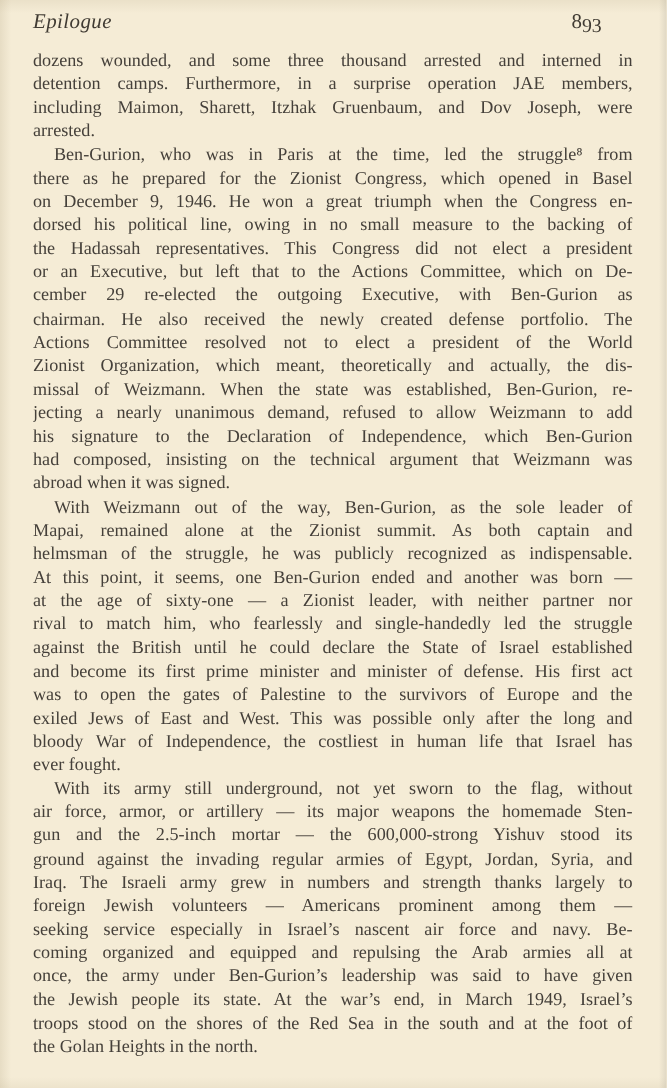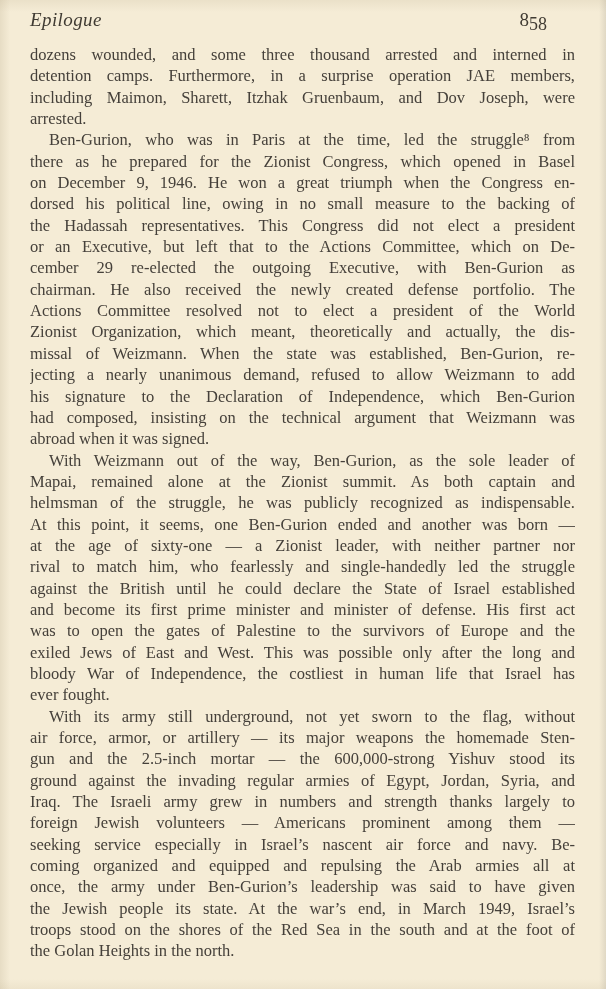--- a/index.html
+++ b/index.html
@@ -71,21 +71,21 @@
   .line.indent {
     text-indent: 19px;
   }
 </style>
 </head>
 <body>
 
 <div class="page">
   <div class="header">
     <span class="running-title">Epilogue</span>
-    <span class="page-number"><span>8</span><span class="num-tail">58</span></span>
+    <span class="page-number"><span>8</span><span class="num-tail">93</span></span>
   </div>
   <div class="body-text" id="body-text">
       <div class="line">dozens wounded, and some three thousand arrested and interned in</div>
       <div class="line">detention camps. Furthermore, in a surprise operation JAE members,</div>
       <div class="line">including Maimon, Sharett, Itzhak Gruenbaum, and Dov Joseph, were</div>
       <div class="line last">arrested.</div>
       <div class="line indent">Ben-Gurion, who was in Paris at the time, led the struggle⁸ from</div>
       <div class="line">there as he prepared for the Zionist Congress, which opened in Basel</div>
       <div class="line">on December 9, 1946. He won a great triumph when the Congress en-</div>
       <div class="line">dorsed his political line, owing in no small measure to the backing of</div>

